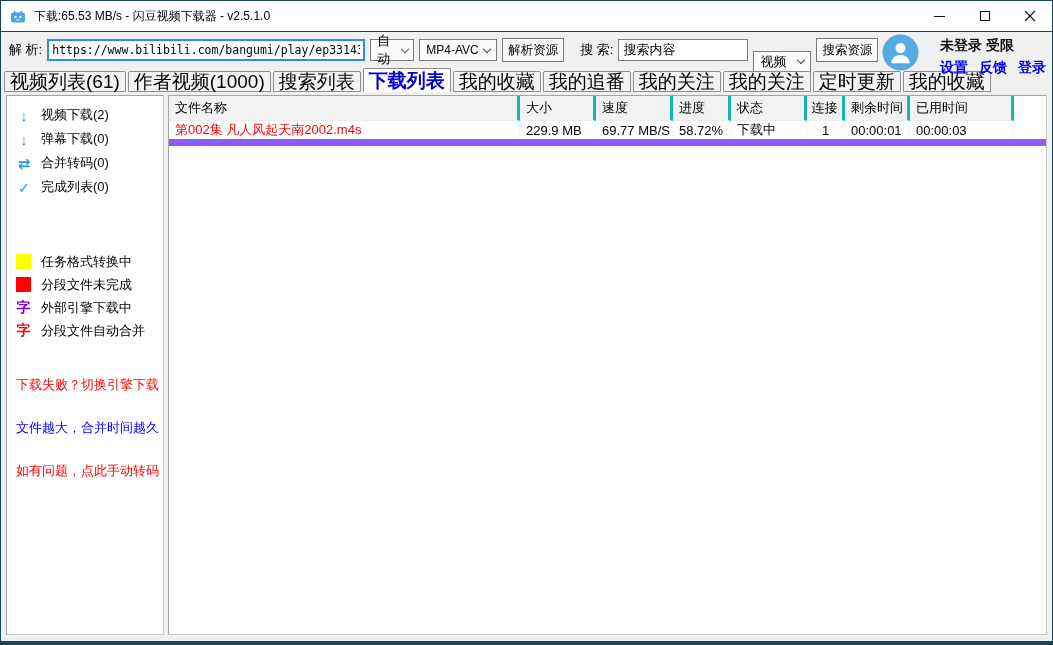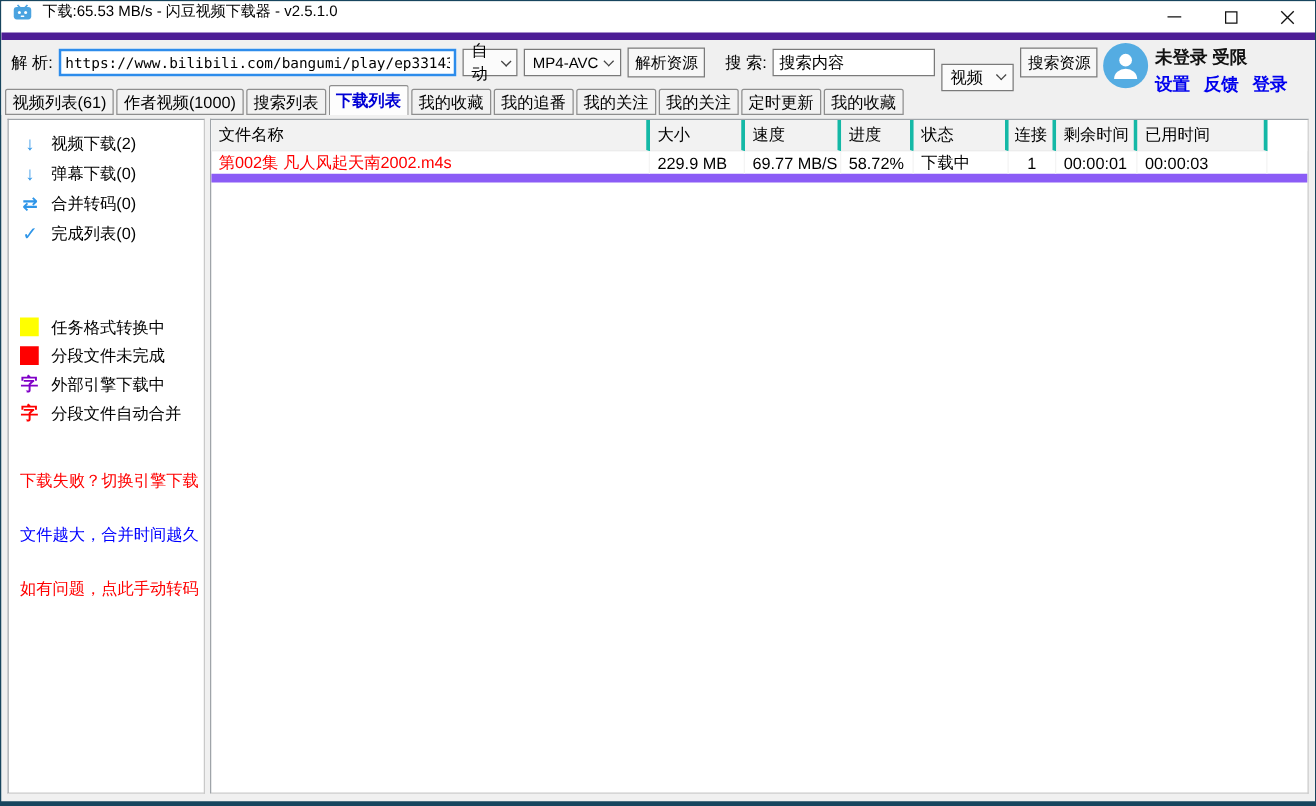--- a/index.html
+++ b/index.html
@@ -11,22 +11,22 @@
     width: 1053px; height: 645px;
     background: #f0f0f0;
     border: 1px solid #17455e;
     border-bottom: 4px solid #17455e;
     overflow: hidden;
   }
 
   
   .titlebar {
     height: 31px; background: #ffffff;
-    display: flex; align-items: flex-start;
-    border-bottom: 6px solid #4c1d95;
+    display: flex; align-items: center;
+    border-bottom: 1px solid #4c1d95;
   }
   .app-icon { margin-left: 9px; display:flex; }
   .title-text { margin-left: 8px; font-size: 12px; color: #000; }
   .win-controls { margin-left: auto; display: flex; height: 100%; }
   .win-btn { width: 45px; height: 100%; display: flex; align-items: center; justify-content: center; }
   .max-glyph { width: 10px; height: 10px; border: 1px solid #111; display: block; }
   .min-glyph { width: 11px; height: 1px; background: #111; display: block; }
 
   
   .chrome { position: relative; background: #f0f0f0; height: 60px; }
@@ -58,29 +58,29 @@
   }
   .search-lbl { margin-left: 11px; }
   .search-input {
     width: 130px; height: 22px; border: 1px solid #7a7a7a;
     background: #fff; font-size: 13px; padding: 0 4px; outline: none; color:#000;
   }
 
   .tabs { height: 24px; display: flex; align-items: flex-end; padding-left: 3px; gap: 2px; }
   .tab {
     height: 21px; display: flex; align-items: center;
-    padding: 0 5px; font-size: 13px;
+    padding: 0 5px; font-size: 19px;
     background: #f2f2f2; border: 1px solid #8e8e8e;
     border-radius: 2px 2px 0 0; color: #000; cursor: default; white-space: nowrap;
   }
   .tab.active {
     height: 24px; background: #fdfdfd; border-bottom: none; font-weight: bold;
   }
 
-  .account { position: absolute; top: 2px; left: 881px; display: flex; gap: 5px; }
+  .account { position: absolute; top: 2px; left: 881px; display: flex; gap: 21px; }
   .avatar { width: 37px; height: 37px; display: block; }
   .acct-col { padding-top: 3px; }
   .acct-status { font-size: 14px; font-weight: bold; color: #111; white-space: pre; }
   .acct-links { display: flex; gap: 11px; margin-top: 4px; font-size: 14px; font-weight: bold; }
   .acct-links span { cursor: pointer; }
 
   
   .main { display: flex; gap: 4px; padding: 3px 5px 6px 5px; height: 549px; }
   .panel { background: #fff; border: 1px solid #9fa4a9; border-right-color:#c9c9c9; border-bottom-color:#c9c9c9; }
   .sidebar { width: 158px; padding-top: 7px; }

